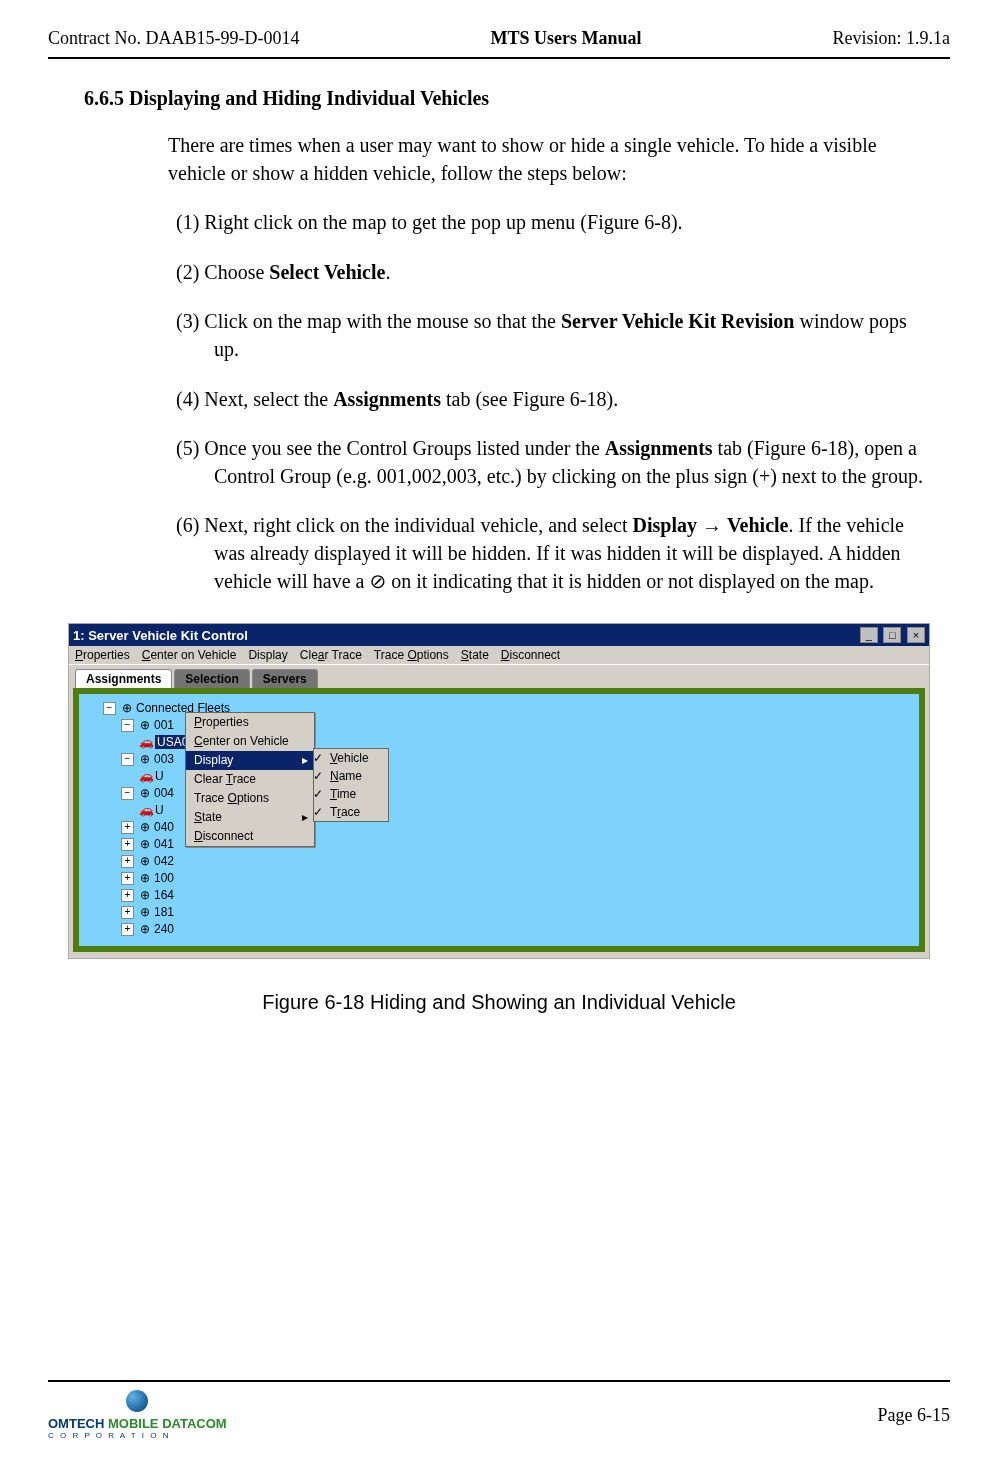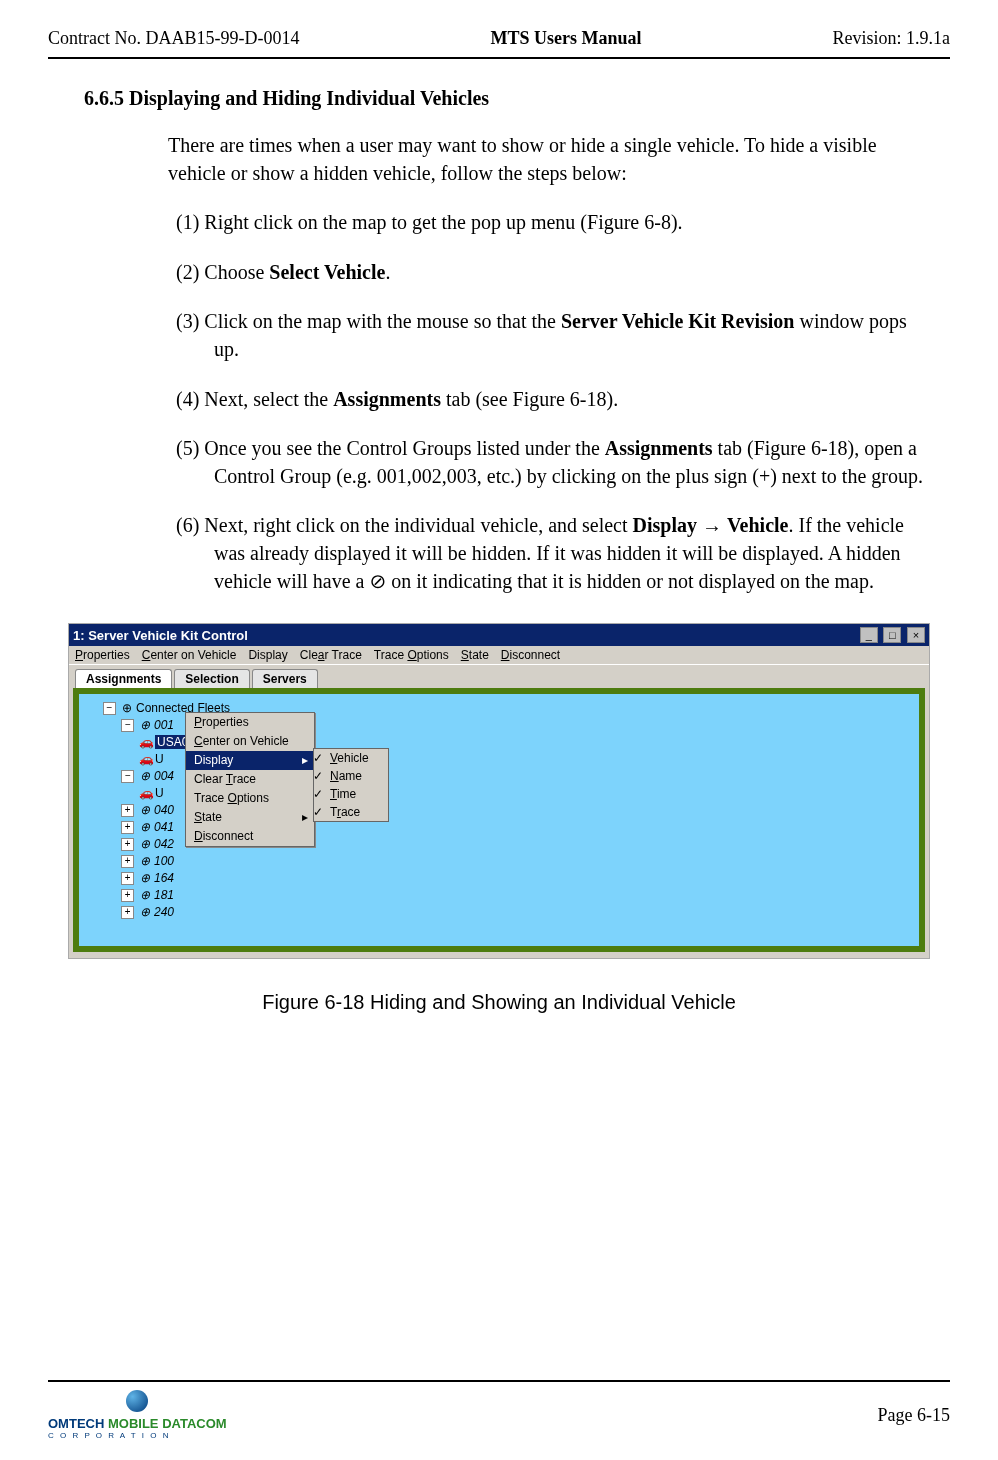--- a/index.html
+++ b/index.html
@@ -97,39 +97,39 @@
     font-size:12px;
     font-weight:bold;
     padding:4px 6px 0 6px;
     display:flex;
     gap:2px;
   }
   .tab {
     border:1px solid #888;
     border-bottom:none;
     padding:2px 10px;
-    background:#e5e5e5;
+    background:#737373;
     border-radius:3px 3px 0 0;
   }
   .tab.active { background:#fff; }
   .tree-area {
     background:#7dd3fc;
     height:240px;
     position:relative;
     font-family: Tahoma, Arial, sans-serif;
     font-size:12px;
     padding:6px 24px;
     border:6px solid #4d7c0f;
     margin:0 4px 4px 4px;
   }
   .tree-node {
     line-height:17px;
     white-space:nowrap;
   }
-  .indent1 { padding-left:18px;font-style:italic; }
+  .indent1 { padding-left:18px; }
   .indent2 { padding-left:36px; }
   .box {
     display:inline-block;
     width:11px;height:11px;
     border:1px solid #888;
     text-align:center;
     font-size:10px;
     line-height:10px;
     margin-right:4px;
     vertical-align:middle;
@@ -299,20 +299,21 @@
       <span class="tab active">Assignments</span>
       <span class="tab">Selection</span>
       <span class="tab">Servers</span>
     </div>
     <div class="tree-area">
       <div class="tree-node"><span class="box">−</span><span class="glyph">⊕</span><span>Connected Fleets</span></div>
 
       <div class="tree-node indent1"><span class="box">−</span><span class="glyph">⊕</span><span>001</span></div>
       <div class="tree-node indent2"><span class="glyph">🚗</span><span class="sel">USA001A</span></div>
 
+      <div class="tree-node indent1"><span class="box">−</span><span class="glyph">⊕</span><span>003</span></div>
       <div class="tree-node indent2"><span class="glyph">🚗</span><span>U</span></div>
 
       <div class="tree-node indent1"><span class="box">−</span><span class="glyph">⊕</span><span>004</span></div>
       <div class="tree-node indent2"><span class="glyph">🚗</span><span>U</span></div>
 
       <div class="tree-node indent1"><span class="box">+</span><span class="glyph">⊕</span><span>040</span></div>
       <div class="tree-node indent1"><span class="box">+</span><span class="glyph">⊕</span><span>041</span></div>
       <div class="tree-node indent1"><span class="box">+</span><span class="glyph">⊕</span><span>042</span></div>
       <div class="tree-node indent1"><span class="box">+</span><span class="glyph">⊕</span><span>100</span></div>
       <div class="tree-node indent1"><span class="box">+</span><span class="glyph">⊕</span><span>164</span></div>

